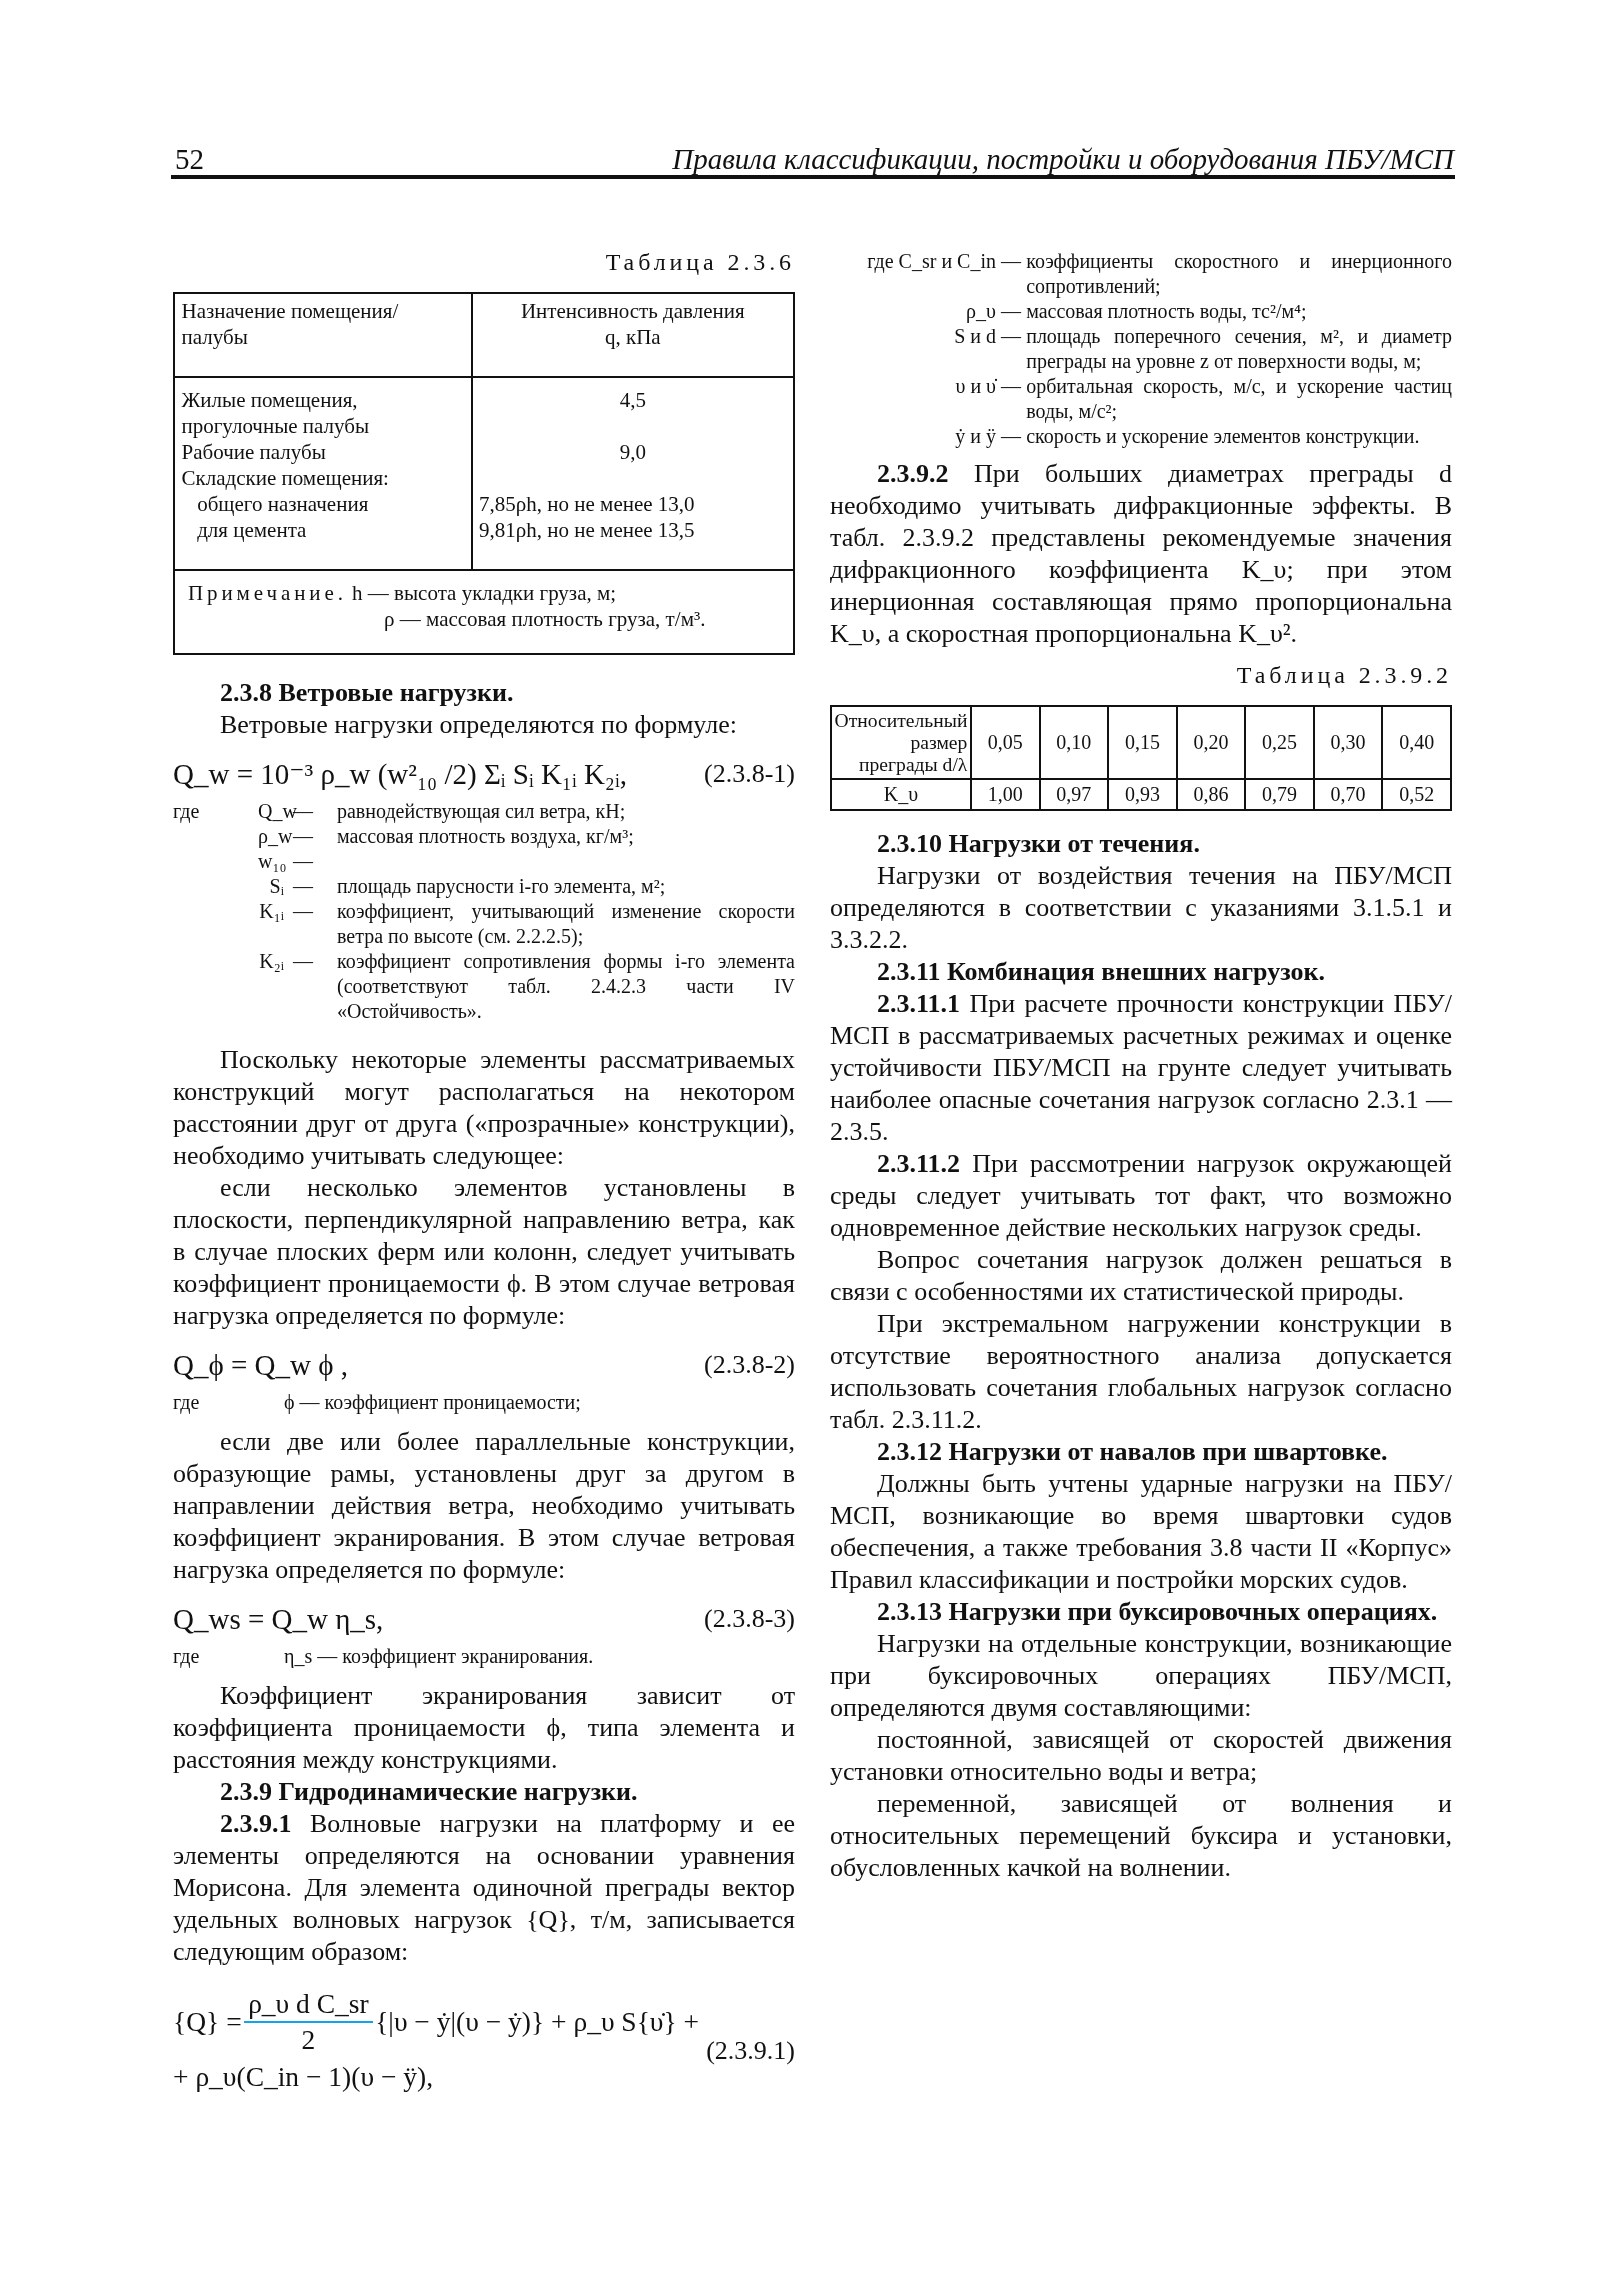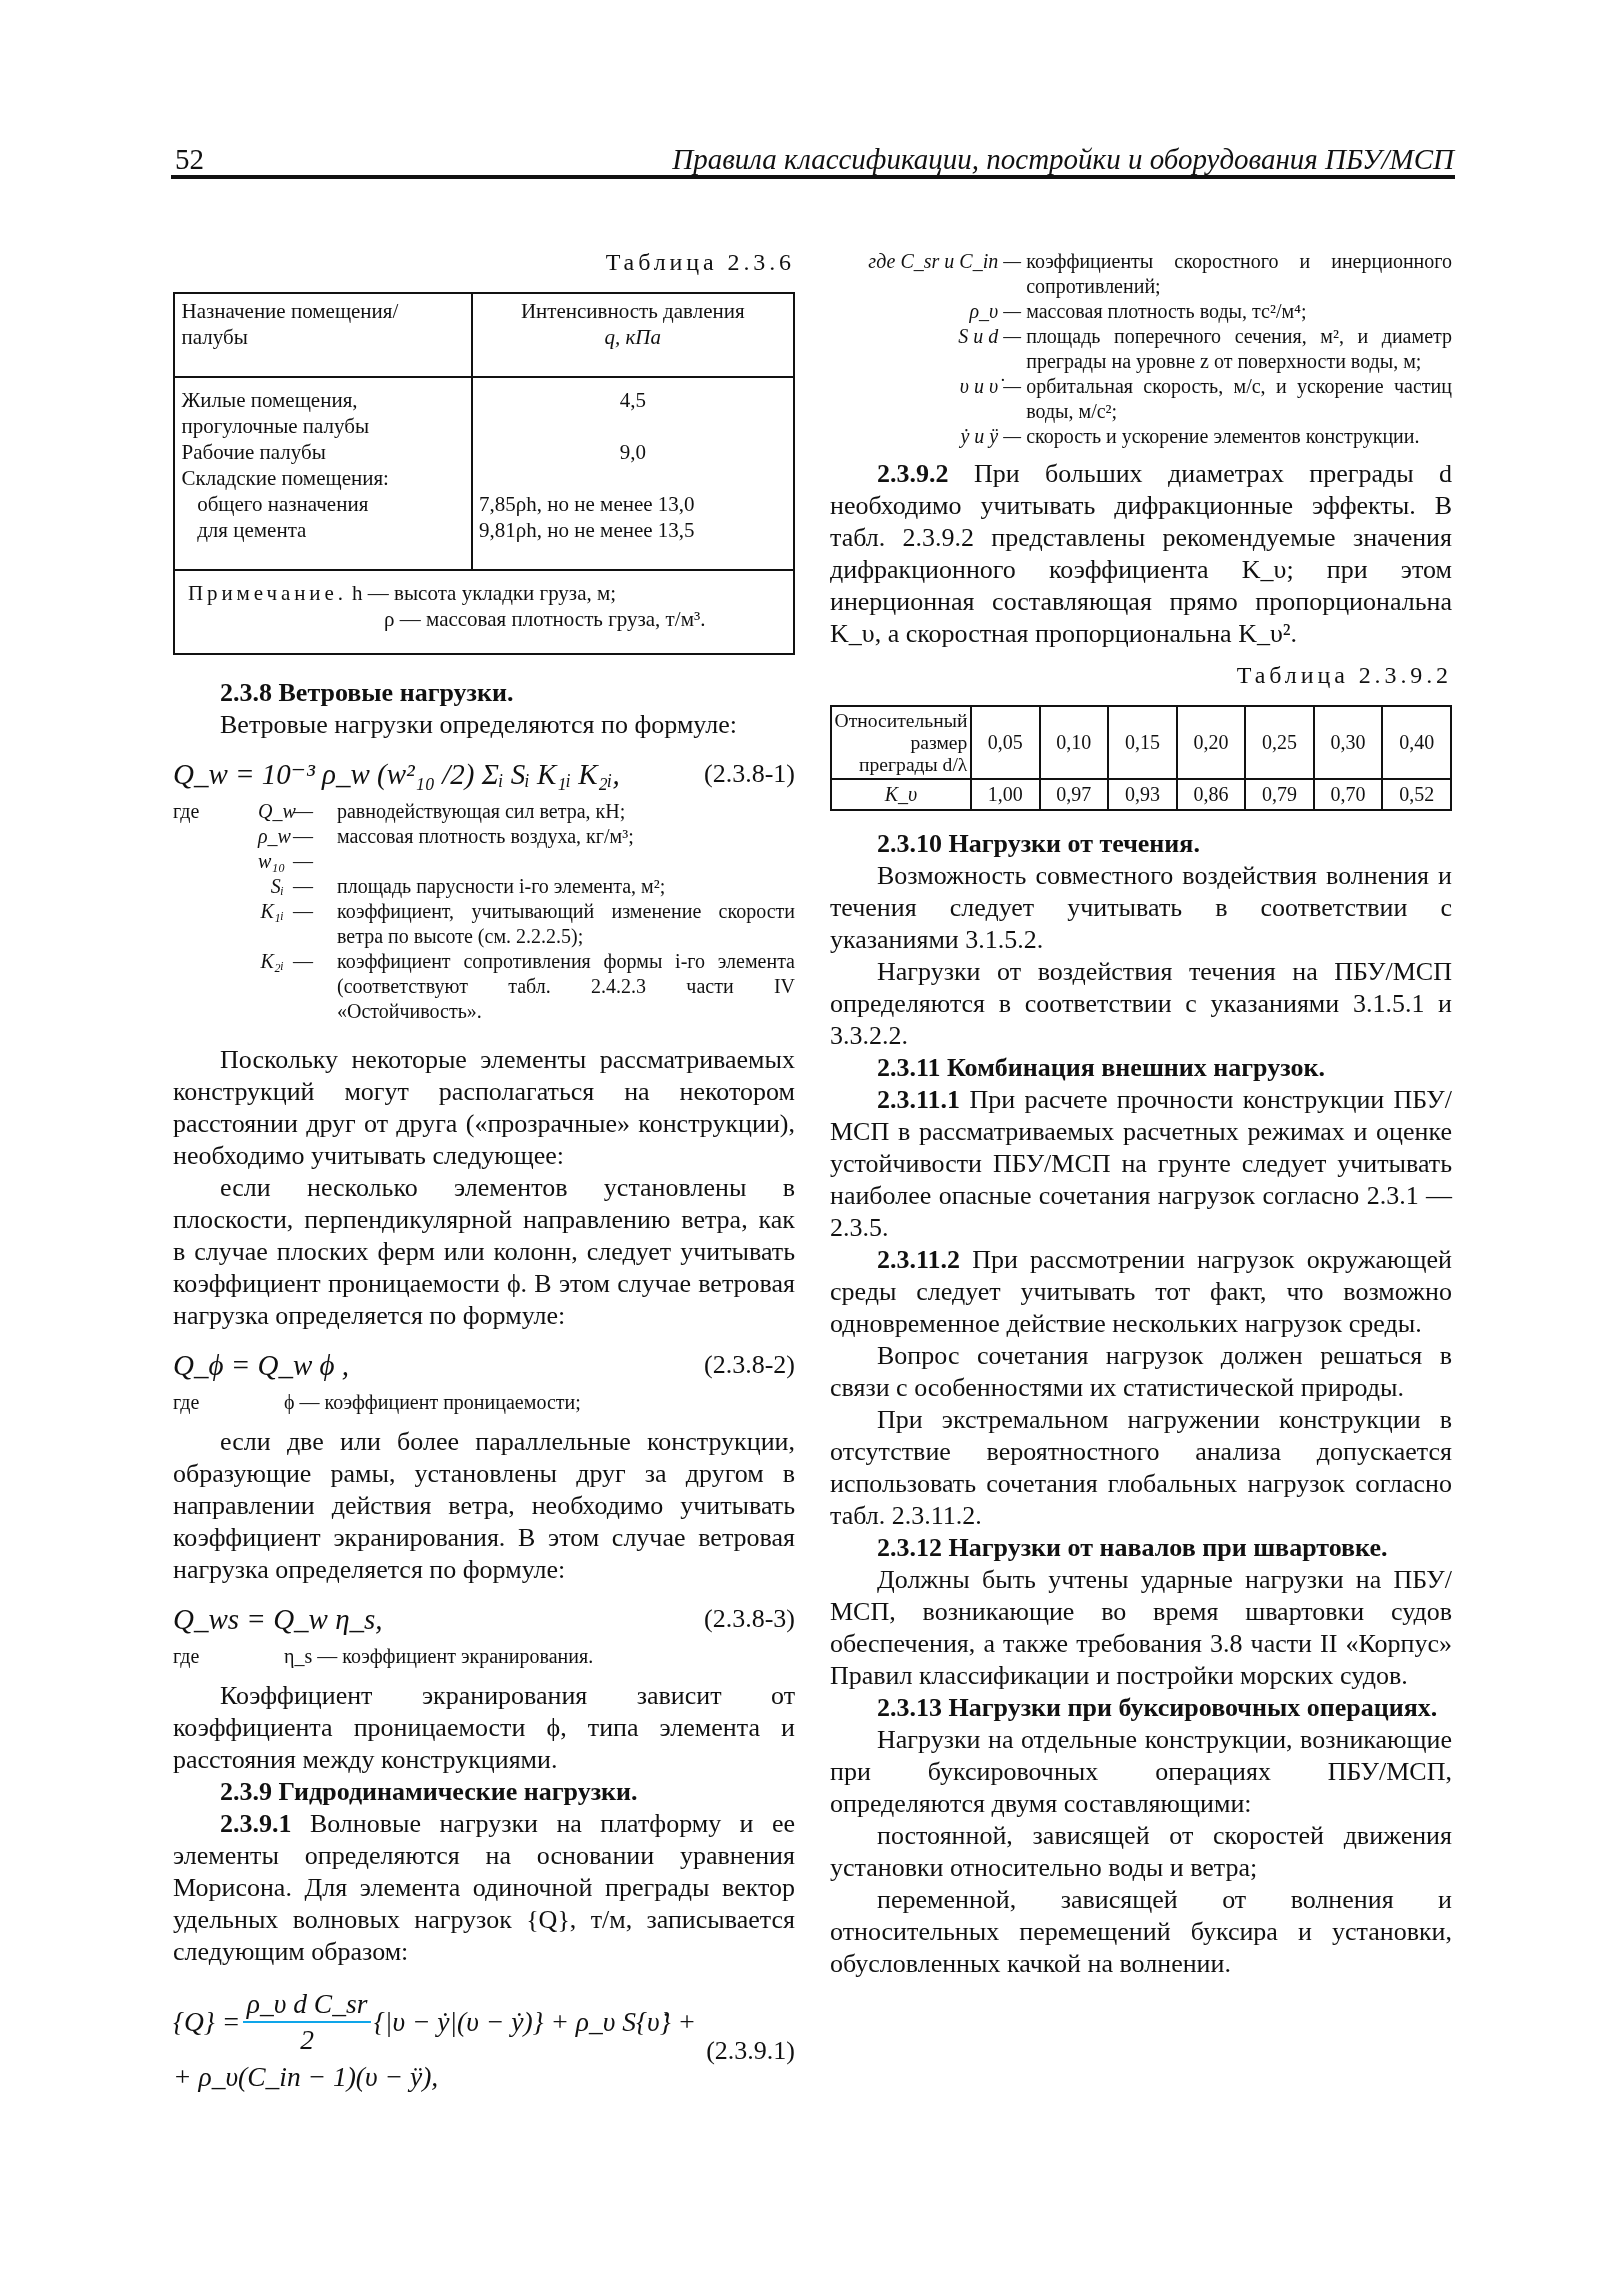--- a/index.html
+++ b/index.html
@@ -11,21 +11,21 @@
   .rule { position: absolute; left: 171px; top: 175px; width: 1284px; height: 3.9px; background: #111; }
 
   .col { position: absolute; top: 249px; width: 622px; font-size: 26px; line-height: 32px; }
   .col.left { left: 173px; }
   .col.right { left: 830px; }
 
   .cap { text-align: right; letter-spacing: 3.9px; font-size: 24px; line-height: 26px; }
   .p { text-align: justify; text-indent: 47px; margin: 0; }
   .h { font-weight: bold; text-indent: 47px; margin: 0; }
   .b { font-weight: bold; }
-  i, .it { font-style: italic; }
+  i, .it { }
 
   table.t { border-collapse: collapse; width: 100%; font-size: 21px; line-height: 26px; }
   table.t td { border: 2px solid #111; vertical-align: top; padding: 3.9px 6.5px; }
 
   .eq { display: flex; justify-content: space-between; align-items: center; font-size: 29px; margin: 17px 0 9.2px 0; }
   .eq .num { font-size: 26px; }
   .where { font-size: 20px; line-height: 25px; margin: 6.5px 0 10.5px 0; }
   .where .row { display: flex; }
   .where .lab { width: 85px; }
   .where .sym { width: 98px; text-align: right; padding-right: 5.2px; white-space: nowrap; }
@@ -233,21 +233,20 @@
       <td>0,86</td>
       <td>0,79</td>
       <td>0,70</td>
       <td>0,52</td>
     </tr>
   </tbody>
     </table>
 
   <div style="height:17px"></div>
   <p class="h">2.3.10 Нагрузки от течения.</p>
-  <p class="p">Возможность совместного воздействия волнения и течения следует учитывать в соответствии с указаниями 3.1.5.2.</p>
   <p class="p">Нагрузки от воздействия течения на ПБУ/МСП определяются в соответствии с указаниями 3.1.5.1 и 3.3.2.2.</p>
 
   <p class="h">2.3.11 Комбинация внешних нагрузок.</p>
   <p class="p"><span class="b">2.3.11.1</span> <span>При расчете прочности конструкции ПБУ/МСП в рассматриваемых расчетных режимах и оценке устойчивости ПБУ/МСП на грунте следует учитывать наиболее опасные сочетания нагрузок согласно 2.3.1 — 2.3.5.</span></p>
   <p class="p"><span class="b">2.3.11.2</span> <span>При рассмотрении нагрузок окружающей среды следует учитывать тот факт, что возможно одновременное действие нескольких нагрузок среды.</span></p>
   <p class="p">Вопрос сочетания нагрузок должен решаться в связи с особенностями их статистической природы.</p>
   <p class="p">При экстремальном нагружении конструкции в отсутствие вероятностного анализа допускается использовать сочетания глобальных нагрузок согласно табл. 2.3.11.2.</p>
 
   <p class="h">2.3.12 Нагрузки от навалов при швартовке.</p>
   <p class="p">Должны быть учтены ударные нагрузки на ПБУ/МСП, возникающие во время швартовки судов обеспечения, а также требования 3.8 части II «Корпус» Правил классификации и постройки морских судов.</p>

